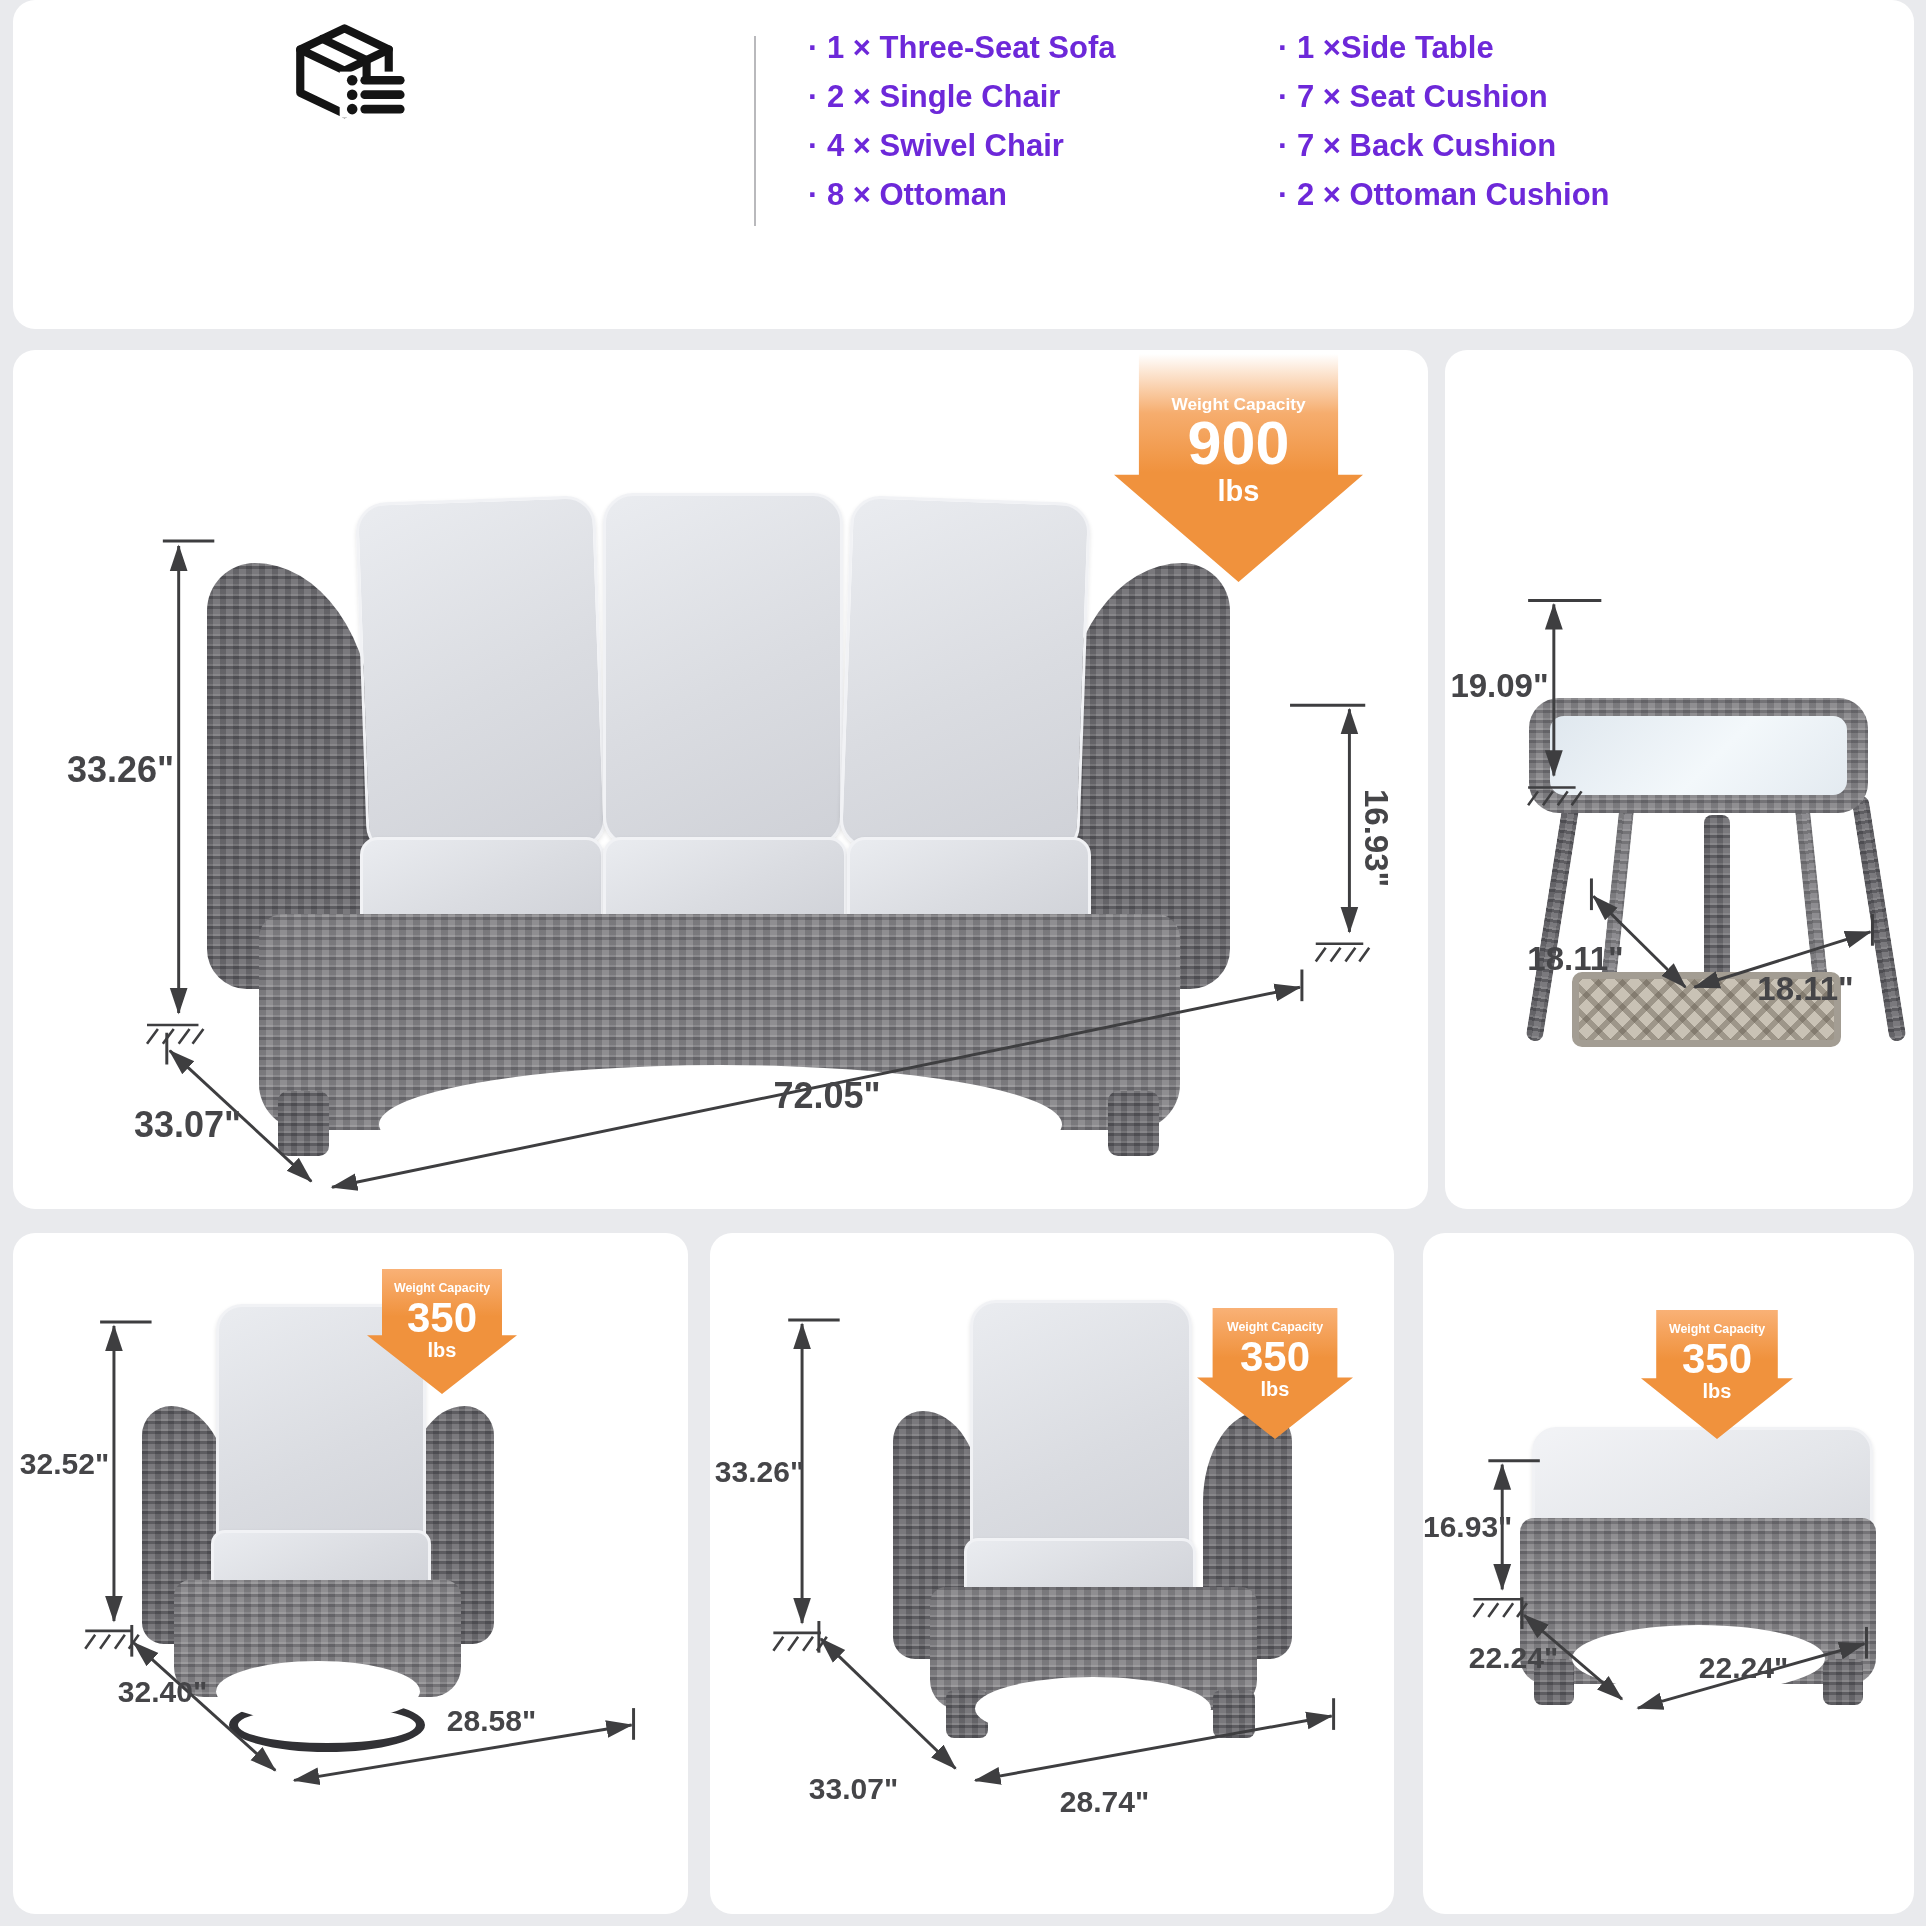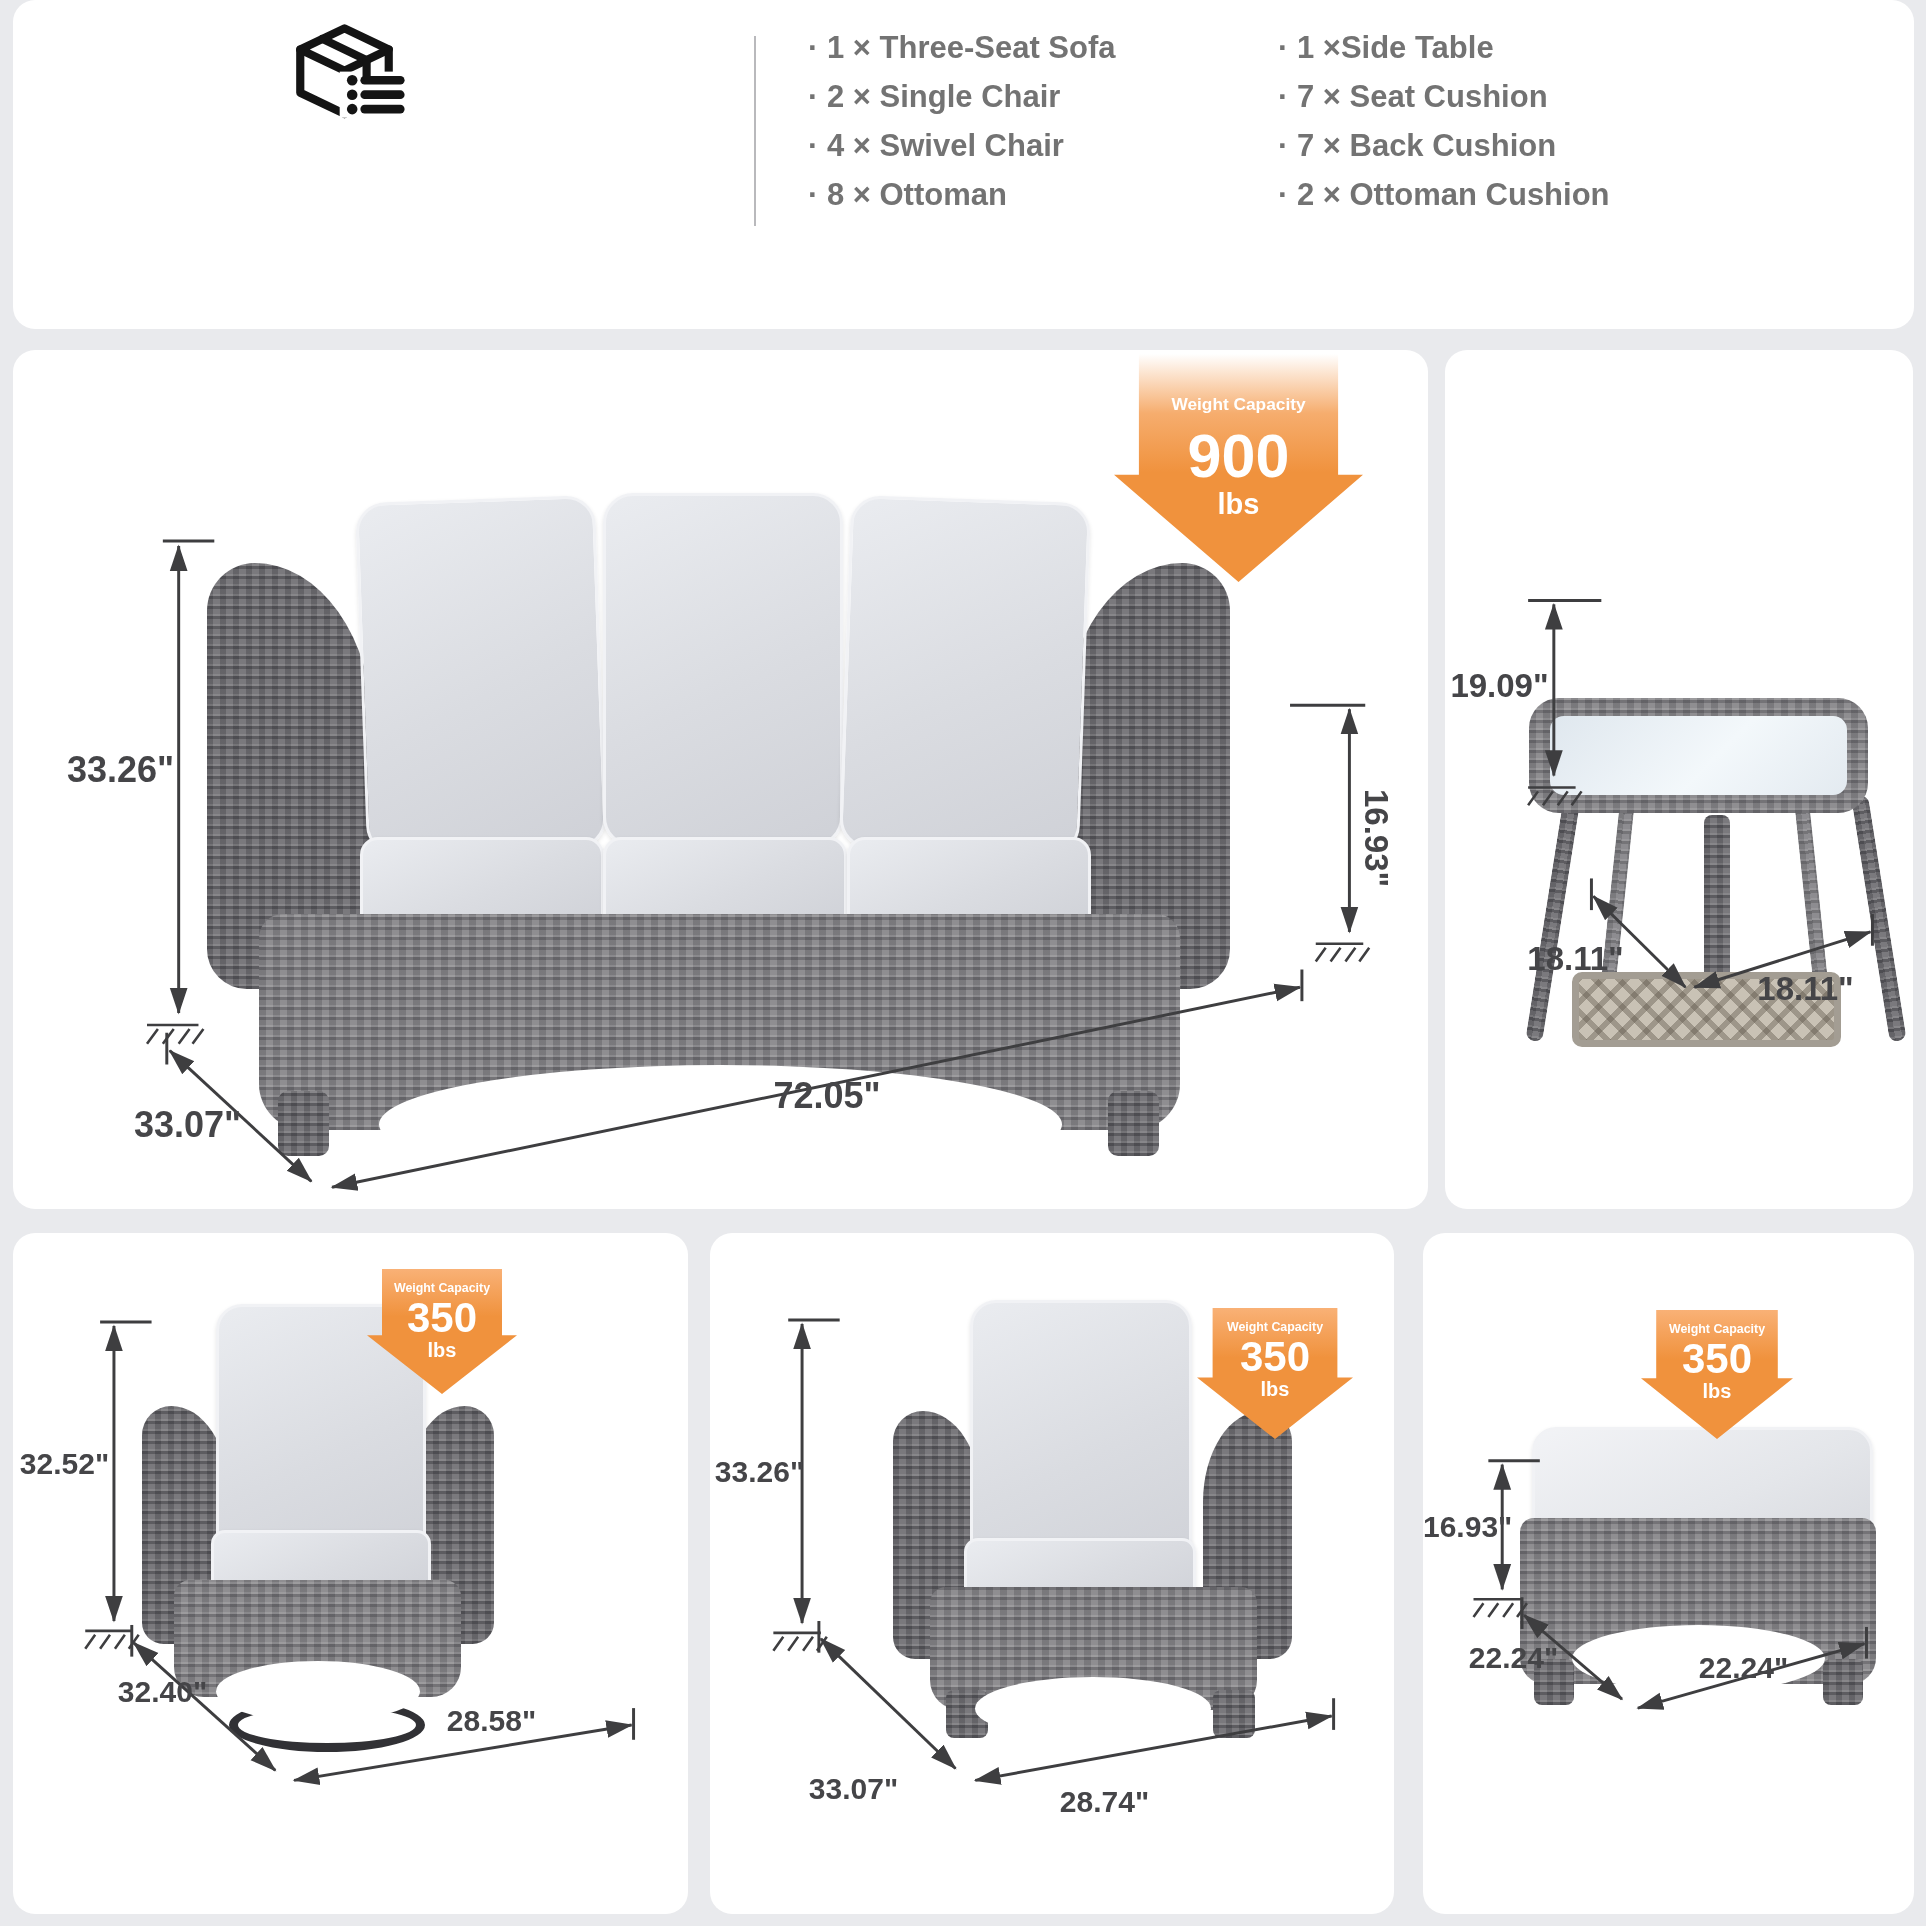--- a/index.html
+++ b/index.html
@@ -11,35 +11,35 @@
   }
   .panel{position:absolute;background:#ffffff;border-radius:22px;overflow:hidden;}
 
   
   #top-panel{left:13px;top:0;width:1901px;height:329px;}
   .icon-wrap{position:absolute;left:269px;top:16px;width:125px;height:117px;}
   .set-title{position:absolute;left:119px;top:168px;width:426px;text-align:center;
     font-size:46px;font-weight:800;letter-spacing:1px;color:#141414;}
   .divider{position:absolute;left:741px;top:36px;width:2px;height:190px;background:#b9b9bc;}
   .inc-col{position:absolute;top:30px;display:flex;flex-direction:column;gap:13px;
-    font-size:31px;font-weight:bold;color:#737373;line-height:36px;white-space:nowrap;}
+    font-size:31px;font-weight:bold;color:#6d28d9;line-height:36px;white-space:nowrap;}
   #inc-col-1{left:795px;}
   #inc-col-2{left:1265px;}
 
   
   .badge{position:absolute;color:#fff;text-align:center;font-weight:bold;z-index:4;
     background:linear-gradient(180deg,#f9b176 0%,#f0923d 38%);
     clip-path:polygon(10% 0,90% 0,90% 53%,100% 53%,50% 100%,0 53%,10% 53%);}
   .badge.fade{background:linear-gradient(180deg,#ffffff 0%,#f6ad6e 26%,#f0923d 52%);}
   .badge .bt{font-weight:bold;}
   .badge .bn{line-height:0.95;font-weight:800;}
   .badge .bu{font-weight:800;}
   #sofa-badge{left:1101px;top:4px;width:249px;height:228px;}
   #sofa-badge .bt{font-size:17.3px;padding-top:40px;}
-  #sofa-badge .bn{font-size:61px;margin-top:13px;}
+  #sofa-badge .bn{font-size:61px;margin-top:0;}
   #sofa-badge .bu{font-size:29px;margin-top:2px;}
   .badge.small .bt{font-size:12.4px;padding-top:12px;}
   .badge.small .bn{font-size:42px;margin-top:3px;}
   .badge.small .bu{font-size:20px;margin-top:1px;}
   #swivel-badge{left:354px;top:36px;width:150px;height:125px;}
   #chair-badge{left:487px;top:75px;width:156px;height:131px;}
   #ottoman-badge{left:218px;top:77px;width:152px;height:129px;}
 
   
   svg.dims{position:absolute;left:0;top:0;z-index:5;}

